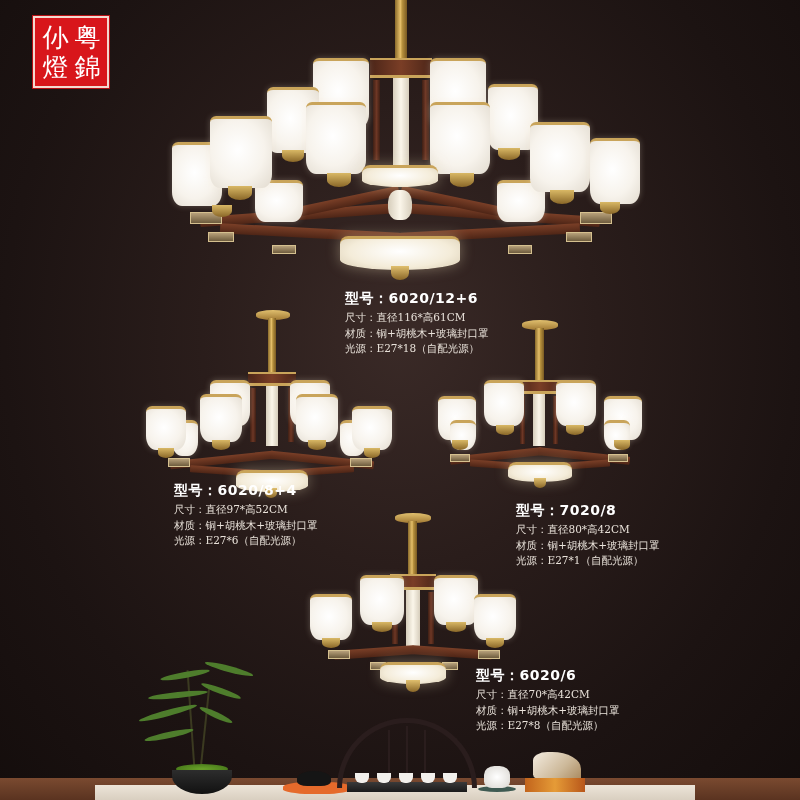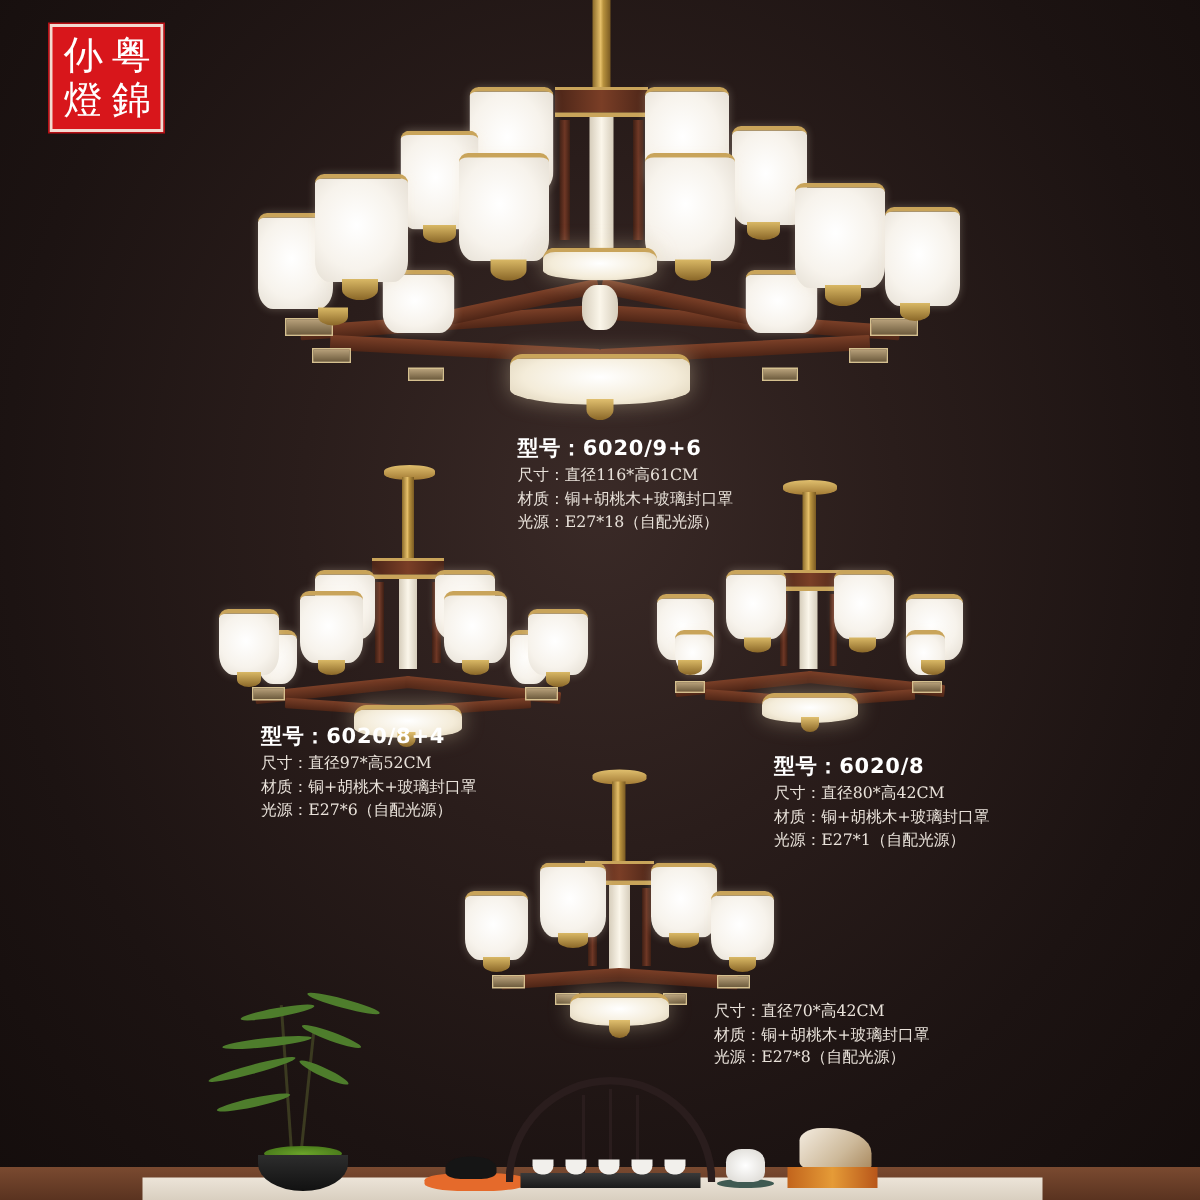--- a/index.html
+++ b/index.html
@@ -128,21 +128,21 @@
   <div class="cup" style="left:550px;top:190px;width:24px;height:14px;"></div>
   <div class="cup" style="left:600px;top:202px;width:20px;height:12px;"></div>
 
   <div class="bowl" style="left:362px;top:165px;width:76px;height:22px;"></div>
   <div class="column" style="left:388px;top:190px;width:24px;height:30px;border-radius:40%;"></div>
   <div class="bowl" style="left:340px;top:236px;width:120px;height:34px;"></div>
   <div class="finial" style="left:391px;top:266px;width:18px;height:14px;"></div>
 </div>
 
 <div class="abs spec" style="left:345px;top:290px;">
-  <div class="model">型号：6020/9+6</div>
+  <div class="model">型号：6020/12+6</div>
   <div class="line">尺寸：直径116*高61CM</div>
   <div class="line">材质：铜+胡桃木+玻璃封口罩</div>
   <div class="line">光源：E27*18（自配光源）</div>
 </div>
 
 <div class="chandelier" style="left:0;top:0;width:800px;height:800px;">
   <div class="canopy" style="left:256px;top:310px;width:34px;height:10px;"></div>
   <div class="rod" style="left:268px;top:318px;width:8px;height:58px;"></div>
   <div class="hub" style="left:248px;top:372px;width:48px;height:14px;"></div>
   <div class="column" style="left:266px;top:386px;width:12px;height:60px;"></div>
@@ -198,21 +198,21 @@
   <div class="shade" style="left:604px;top:420px;width:26px;height:30px;"></div>
   <div class="cup" style="left:452px;top:440px;width:16px;height:10px;"></div>
   <div class="cup" style="left:496px;top:425px;width:18px;height:10px;"></div>
   <div class="cup" style="left:566px;top:425px;width:18px;height:10px;"></div>
   <div class="cup" style="left:614px;top:440px;width:16px;height:10px;"></div>
   <div class="bowl" style="left:508px;top:462px;width:64px;height:20px;"></div>
   <div class="finial" style="left:534px;top:478px;width:12px;height:10px;"></div>
 </div>
 
 <div class="abs spec" style="left:516px;top:502px;">
-  <div class="model">型号：6020/8</div>
+  <div class="model">型号：7020/8</div>
   <div class="line">尺寸：直径80*高42CM</div>
   <div class="line">材质：铜+胡桃木+玻璃封口罩</div>
   <div class="line">光源：E27*1（自配光源）</div>
 </div>
 
 <div class="chandelier" style="left:0;top:0;width:800px;height:800px;">
   <div class="canopy" style="left:395px;top:513px;width:36px;height:10px;"></div>
   <div class="rod" style="left:408px;top:521px;width:9px;height:56px;"></div>
   <div class="hub" style="left:390px;top:574px;width:46px;height:16px;"></div>
   <div class="column" style="left:406px;top:590px;width:14px;height:56px;"></div>
@@ -230,20 +230,21 @@
   <div class="shade" style="left:474px;top:594px;width:42px;height:46px;"></div>
   <div class="cup" style="left:322px;top:638px;width:18px;height:10px;"></div>
   <div class="cup" style="left:372px;top:622px;width:20px;height:10px;"></div>
   <div class="cup" style="left:446px;top:622px;width:20px;height:10px;"></div>
   <div class="cup" style="left:486px;top:638px;width:18px;height:10px;"></div>
   <div class="bowl" style="left:380px;top:662px;width:66px;height:22px;"></div>
   <div class="finial" style="left:406px;top:680px;width:14px;height:12px;"></div>
 </div>
 
 <div class="abs spec" style="left:476px;top:667px;">
+  <div class="model">型号：6020/6</div>
   <div class="line">尺寸：直径70*高42CM</div>
   <div class="line">材质：铜+胡桃木+玻璃封口罩</div>
   <div class="line">光源：E27*8（自配光源）</div>
 </div>
 
 <div class="abs" style="left:0;top:0;width:800px;height:800px;">
   <div class="abs table-top"></div>
   <div class="abs table-runner"></div>
 
   <div class="abs" style="left:130px;top:660px;width:140px;height:110px;">

